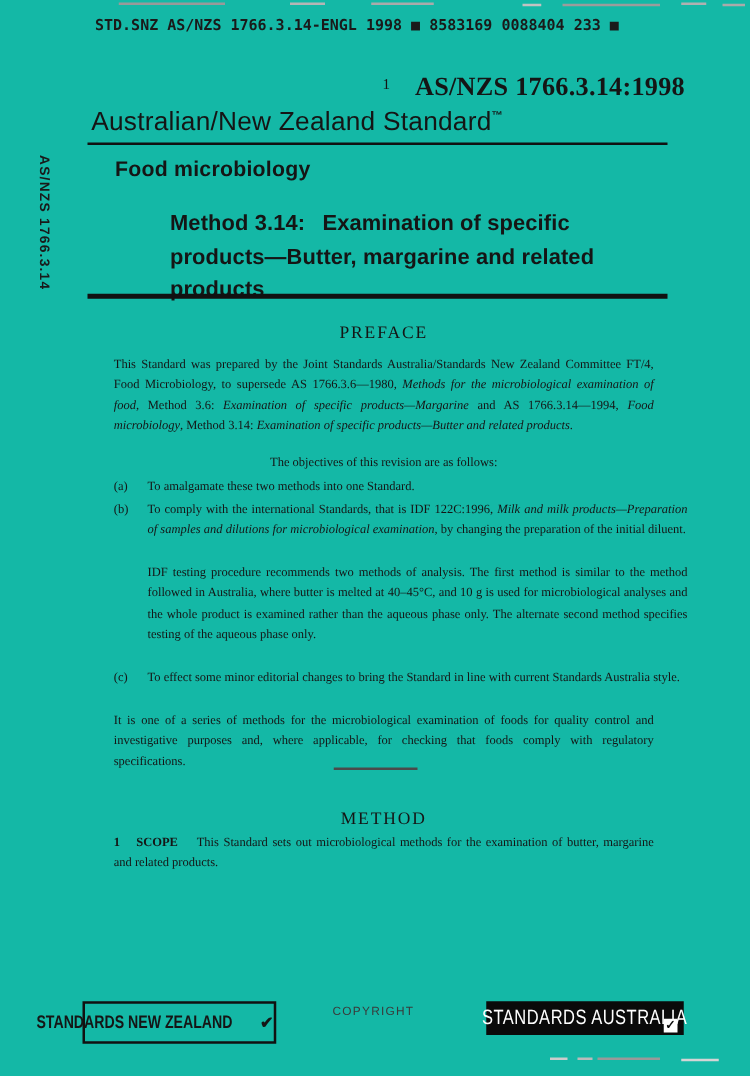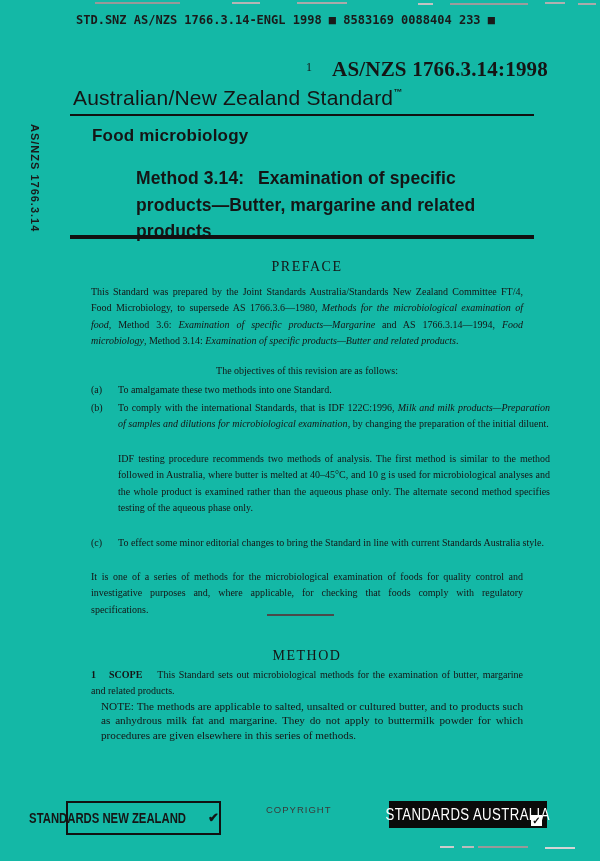--- a/index.html
+++ b/index.html
@@ -128,21 +128,20 @@
     <span class="lbl">(c)</span>
     <div class="just"><span>To effect some minor editorial changes to bring the Standard in line with current Standards Australia style.</span></div>
   </div>
 
   <div class="blk just" style="top:569px;">It is one of a series of methods for the microbiological examination of foods for quality control and investigative purposes and, where applicable, for checking that foods comply with regulatory specifications.</div>
 
   <div class="divider"></div>
 
   <div class="blk center-h" style="top:648px;">METHOD</div>
   <div class="blk just" style="top:667px;"><span class="scope-num">1</span><span class="scope-word">SCOPE</span><span>This Standard sets out microbiological methods for the examination of butter, margarine and related products.</span></div>
-  <div class="blk just note-blk" style="top:699px;">NOTE: The methods are applicable to salted, unsalted or cultured butter, and to products such as anhydrous milk fat and margarine. They do not apply to buttermilk powder for which procedures are given elsewhere in this series of methods.</div>
 
   <div class="snz-box">
     <span class="snz-label">STANDARDS NEW ZEALAND</span>
     <span class="snz-check">✔</span>
   </div>
   <div class="copyright">COPYRIGHT</div>
   <div class="sa-box">
     <span class="sa-label">STANDARDS AUSTRALIA</span>
     <span class="sa-check">✓</span>
   </div>

